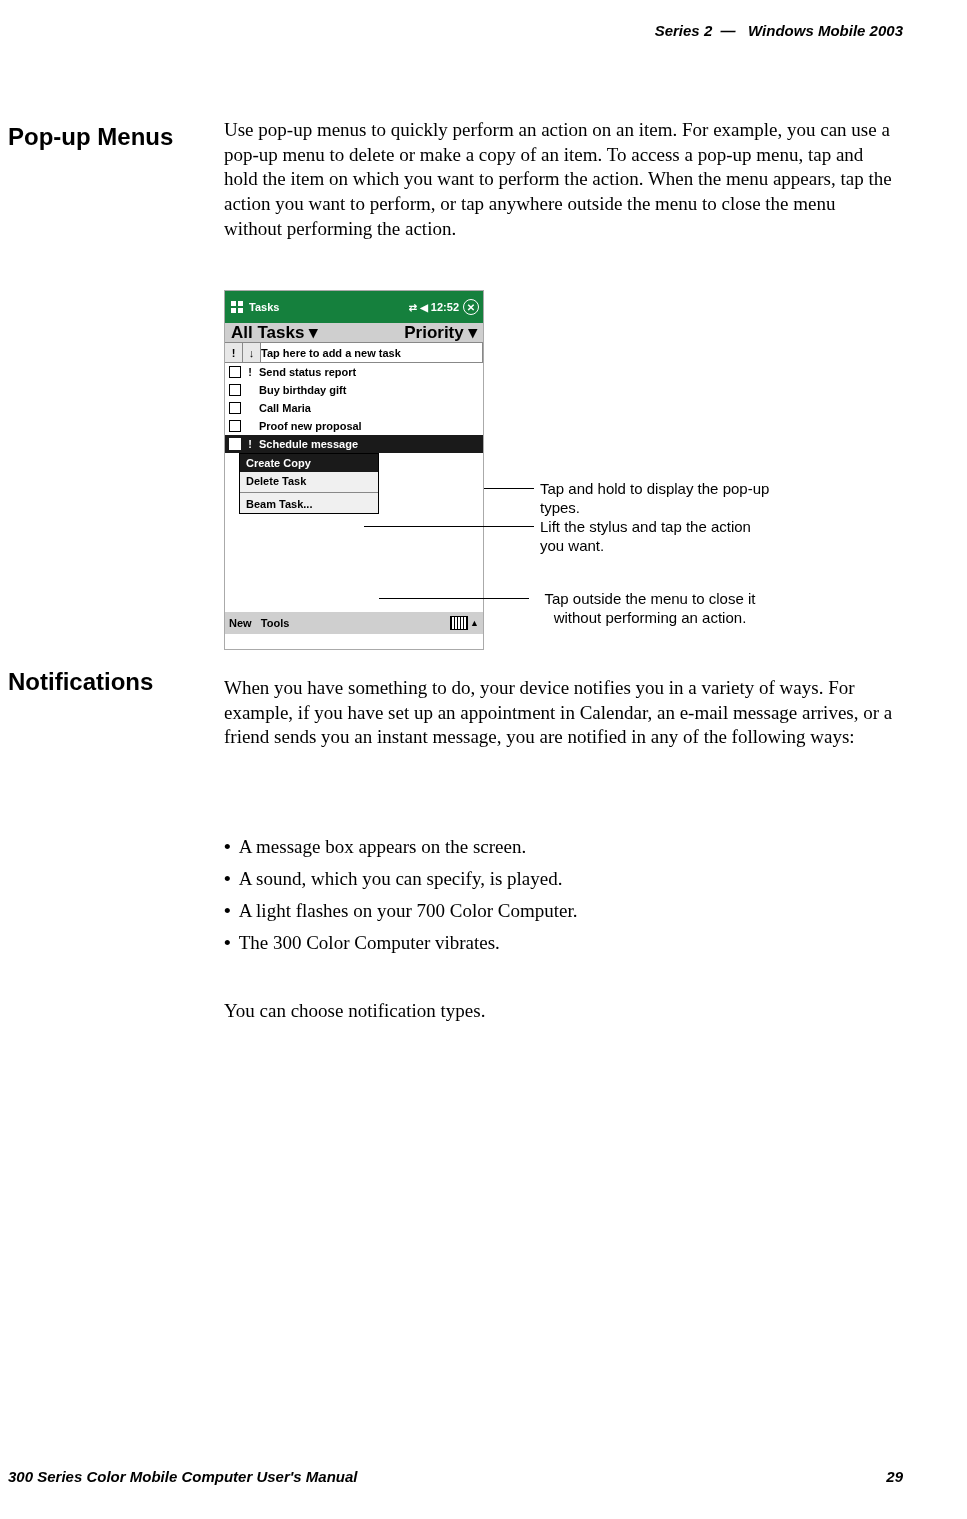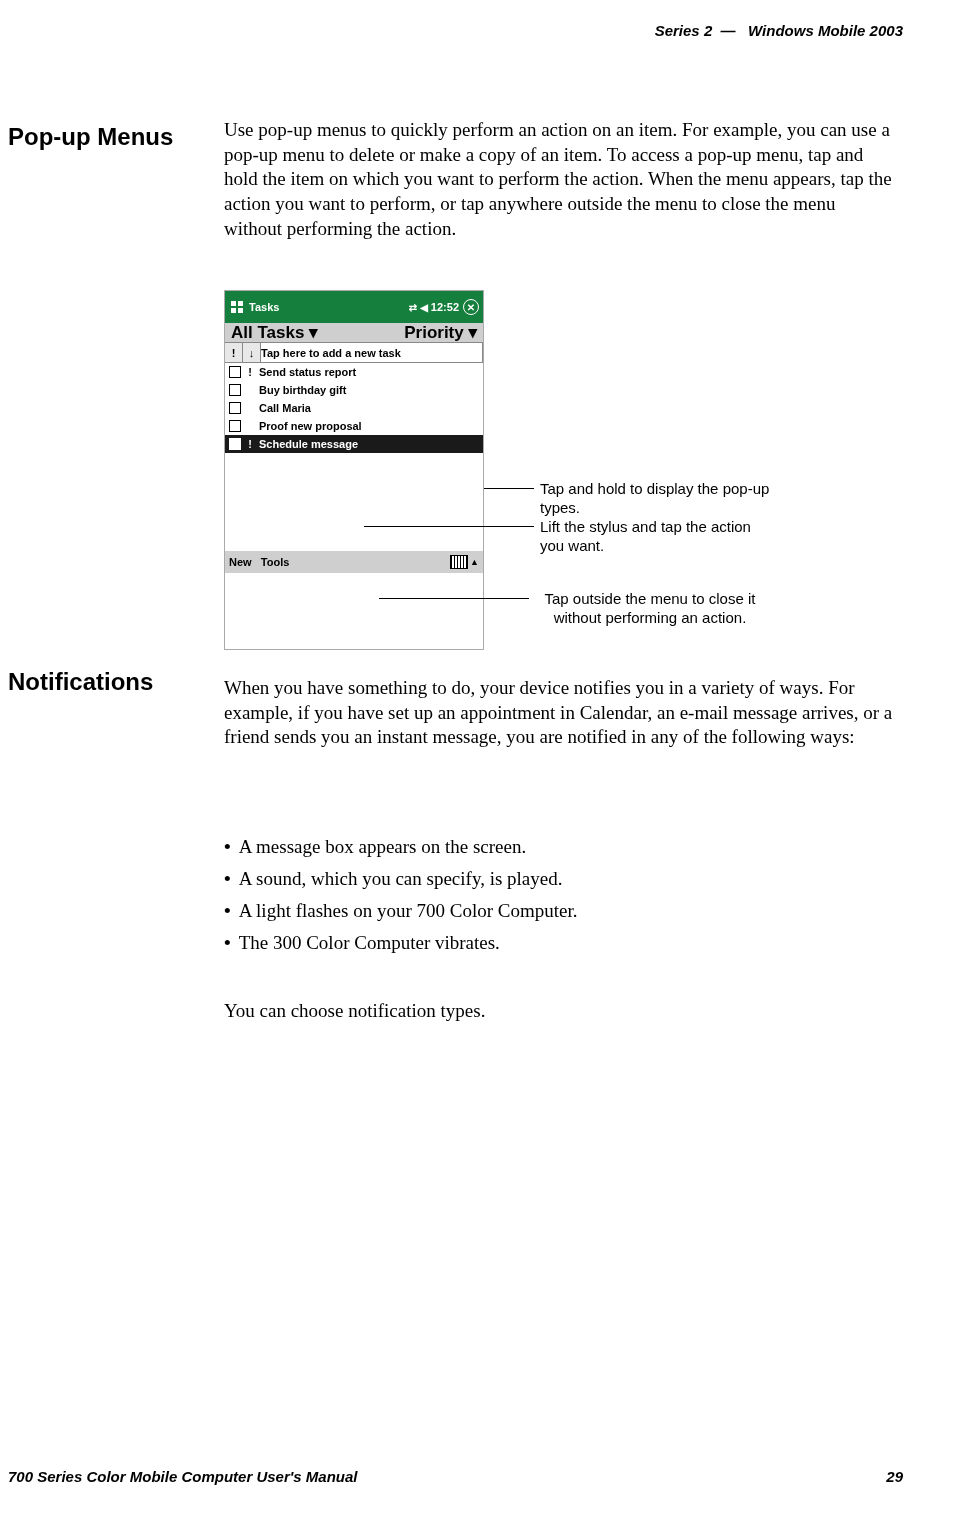--- a/index.html
+++ b/index.html
@@ -240,20 +240,26 @@
       <span class="chk"></span>
       <span class="pri"></span>
       <span>Proof new proposal</span>
     </div>
     <div class="taskrow sel">
       <span class="chk" style="border-color:#fff"></span>
       <span class="pri">!</span>
       <span>Schedule message</span>
     </div>
 
+    <div class="popup-menu">
+      <div class="menuitem hl">Create Copy</div>
+      <div class="menuitem">Delete Task</div>
+      <div class="sep"></div>
+      <div class="menuitem">Beam Task...</div>
+    </div>
 
     <div class="whitespace"></div>
 
     <div class="bottombar">
       <span>
         <span>New</span>
         &nbsp;
         <span>Tools</span>
       </span>
       <span class="kb">
@@ -296,15 +302,15 @@
     <span>A light flashes on your 700 Color Computer.</span>
   </div>
   <div class="item">
     <span class="marker">•</span>
     <span>The 300 Color Computer vibrates.</span>
   </div>
 </div>
 <div class="after-bullets">You can choose notification types.</div>
 
 <div class="footer">
-  <span>700 Series Color Mobile Computer User's Manual</span>
+  <span>300 Series Color Mobile Computer User's Manual</span>
   <span>29</span>
 </div>
 
 </body></html>

